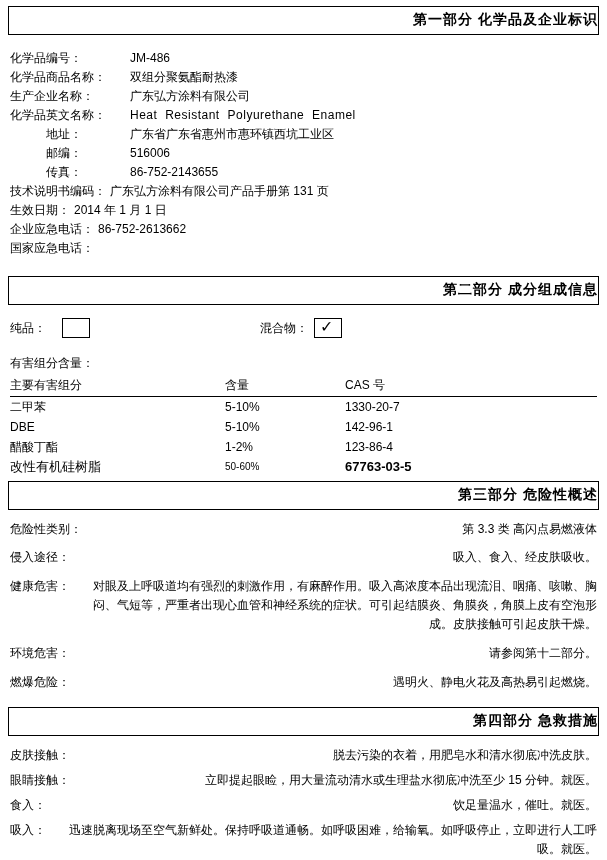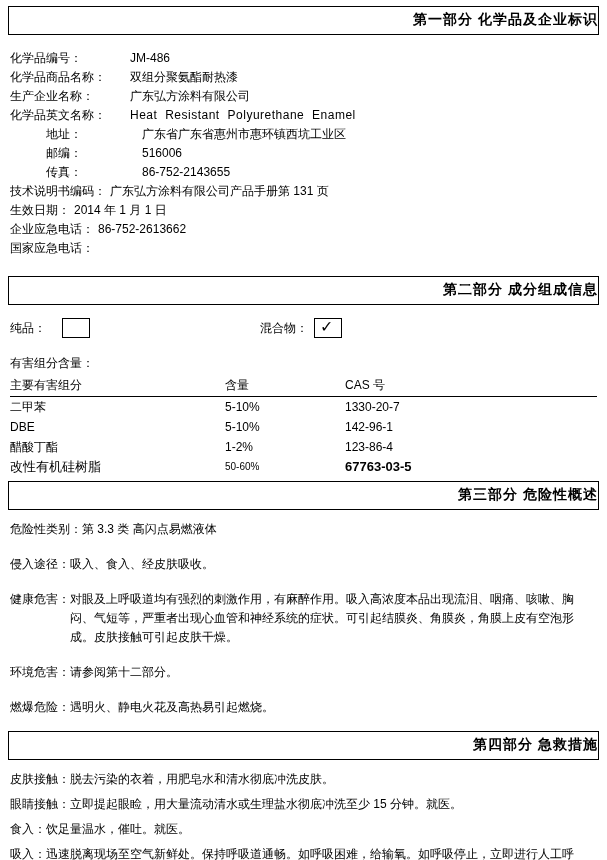--- a/index.html
+++ b/index.html
@@ -55,21 +55,20 @@
     white-space: nowrap;
   }
   .kv.wide > .k {
     width: auto;
     flex: 0 0 auto;
     margin-right: 4px;
   }
   .sub-kv {
     display: flex;
     line-height: 19px;
-    gap: 12px;
   }
   .sub-kv > .k {
     width: 120px;
     flex: 0 0 120px;
     padding-left: 36px;
     box-sizing: border-box;
     white-space: nowrap;
   }
   .eng-name {
     letter-spacing: 0.5px;
@@ -133,30 +132,31 @@
   }
   table.comp tr.last td.name {
     font-size: 13px;
   }
 
   
   .para {
     display: flex;
     line-height: 19px;
     margin-top: 6px;
+    text-align: right;
   }
   .para .pk {
     flex: 0 0 auto;
     white-space: nowrap;
   }
   .para .pv {
     flex: 1 1 auto;
   }
   .para.first { margin-top: 10px; }
-  .tight { margin-top: 16px; }
+  .tight { margin-top: 10px; font-family: Liberation Mono, monospace; }
 </style>
 </head>
 <body>
 
 <div class="page">
 
   <div class="gap-6"></div>
   <div class="section-header">第一部分  化学品及企业标识</div>
 
   <div class="block">

